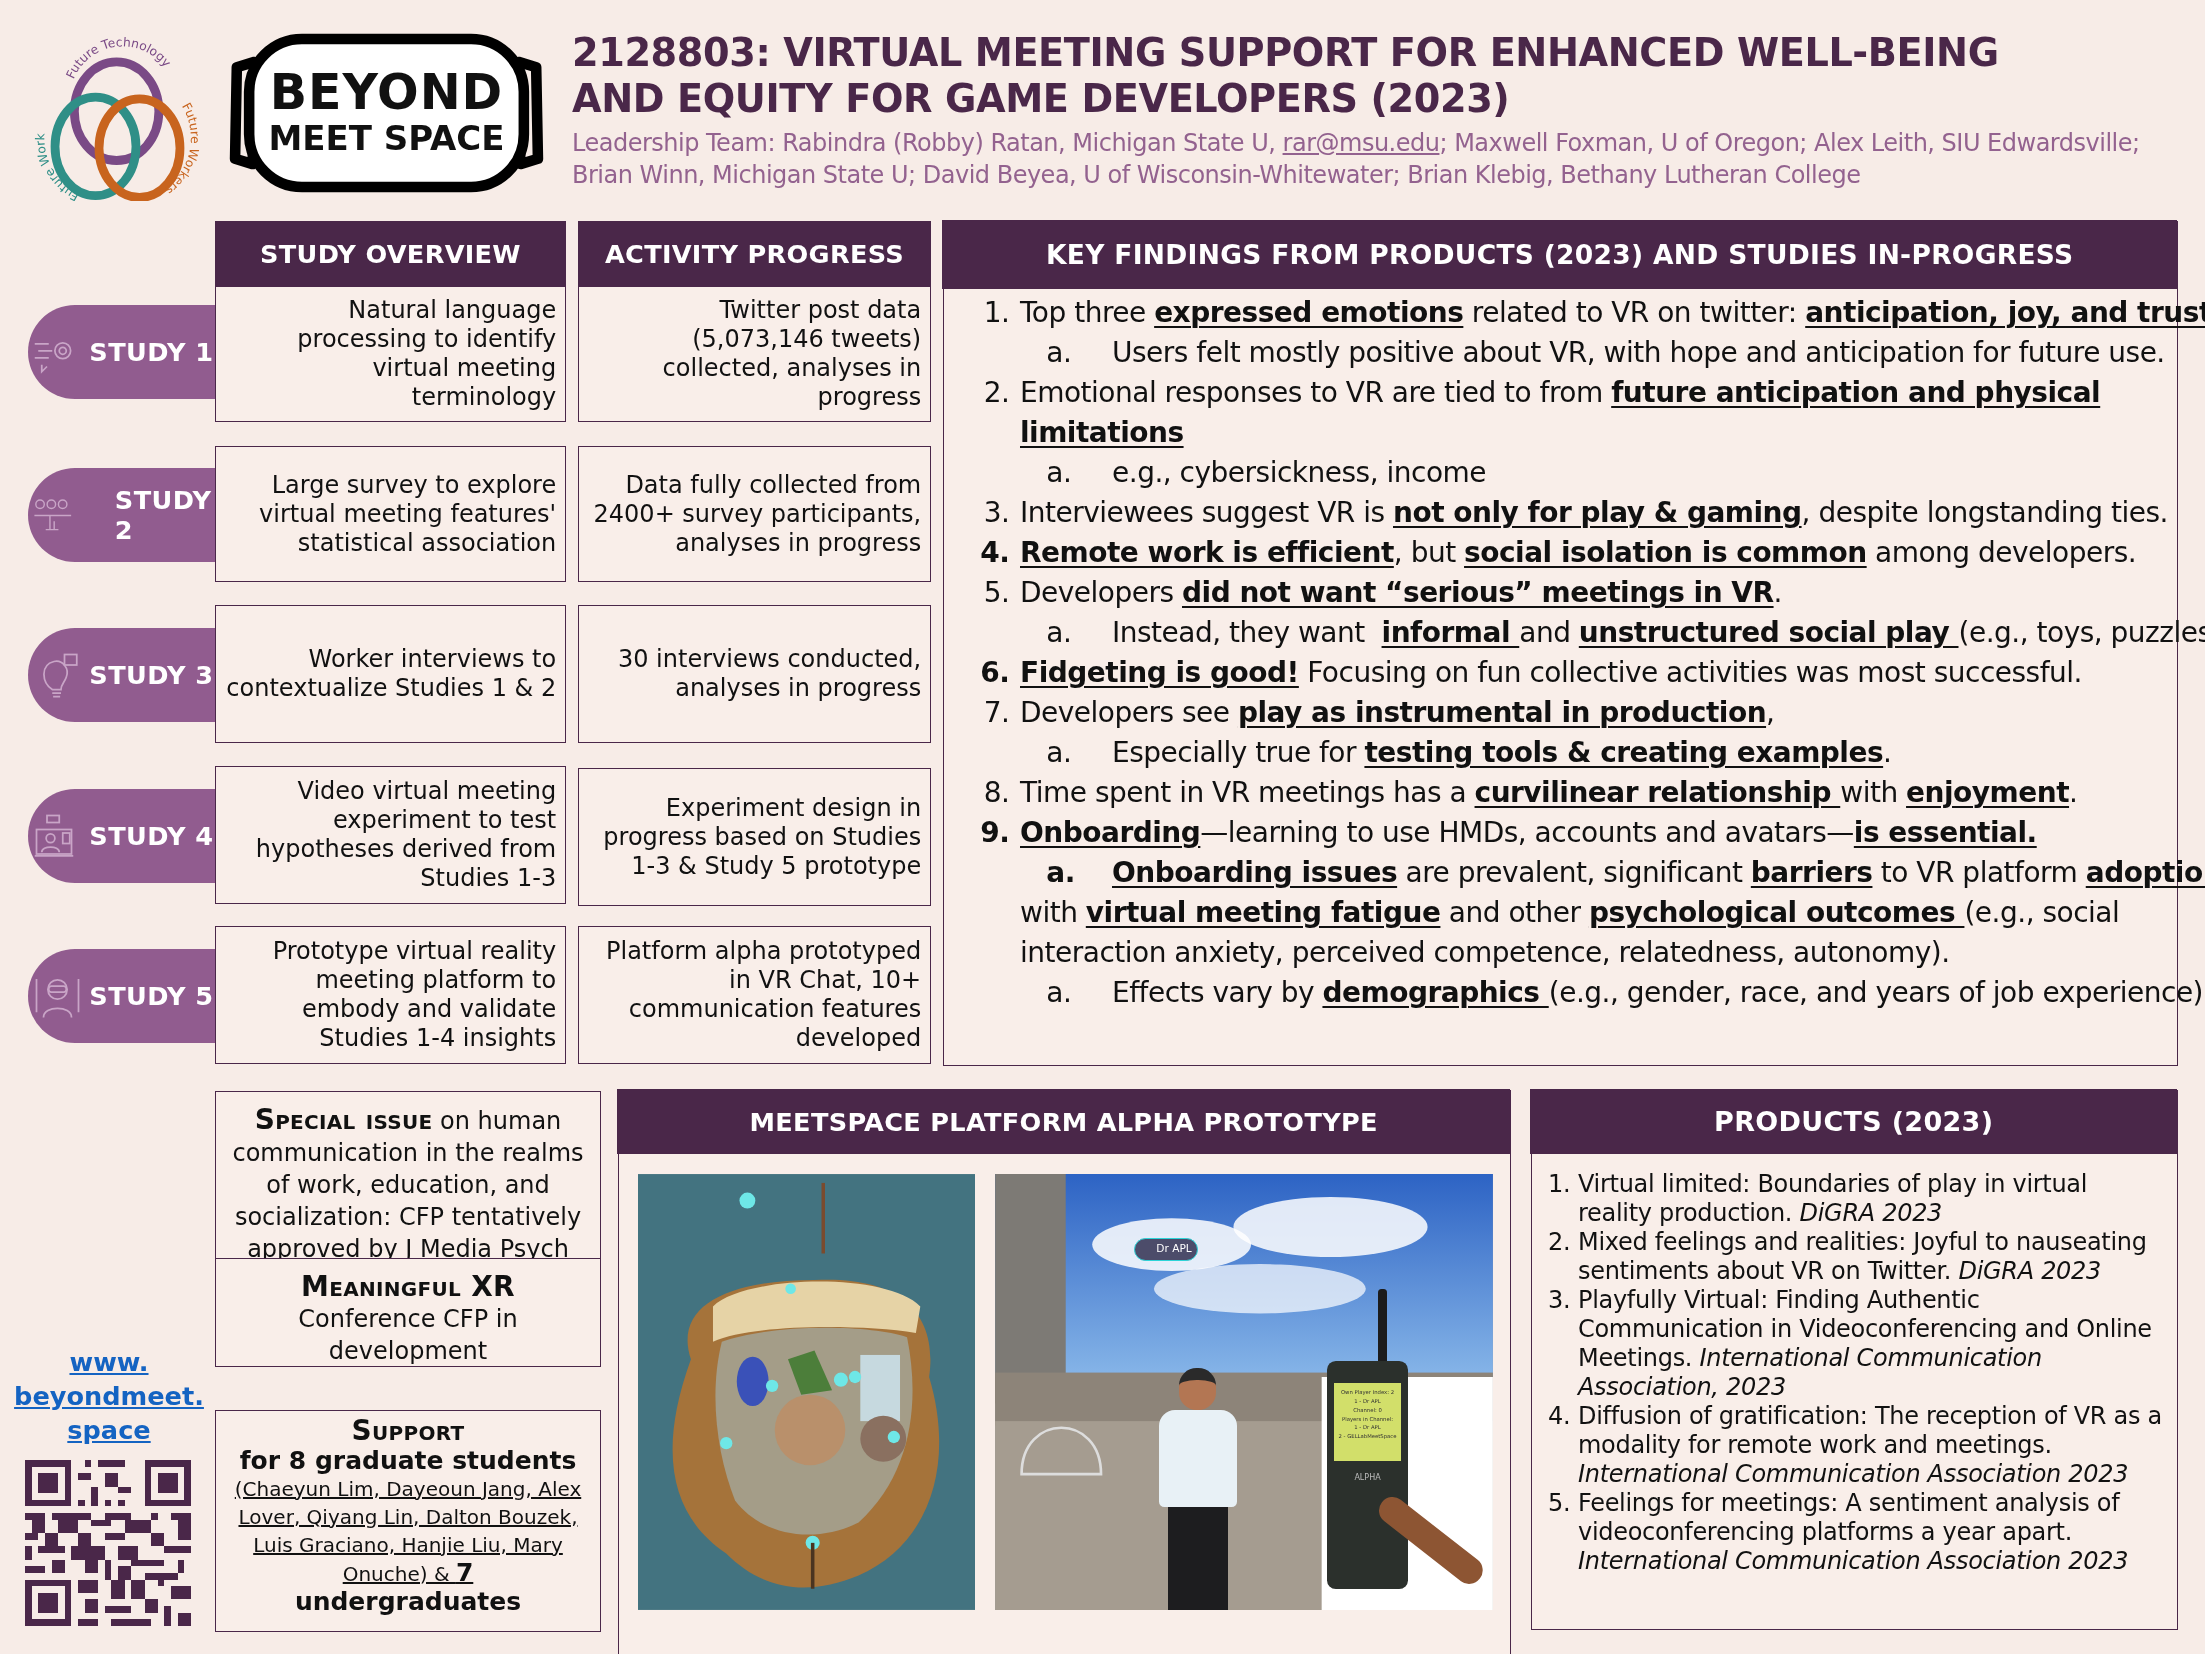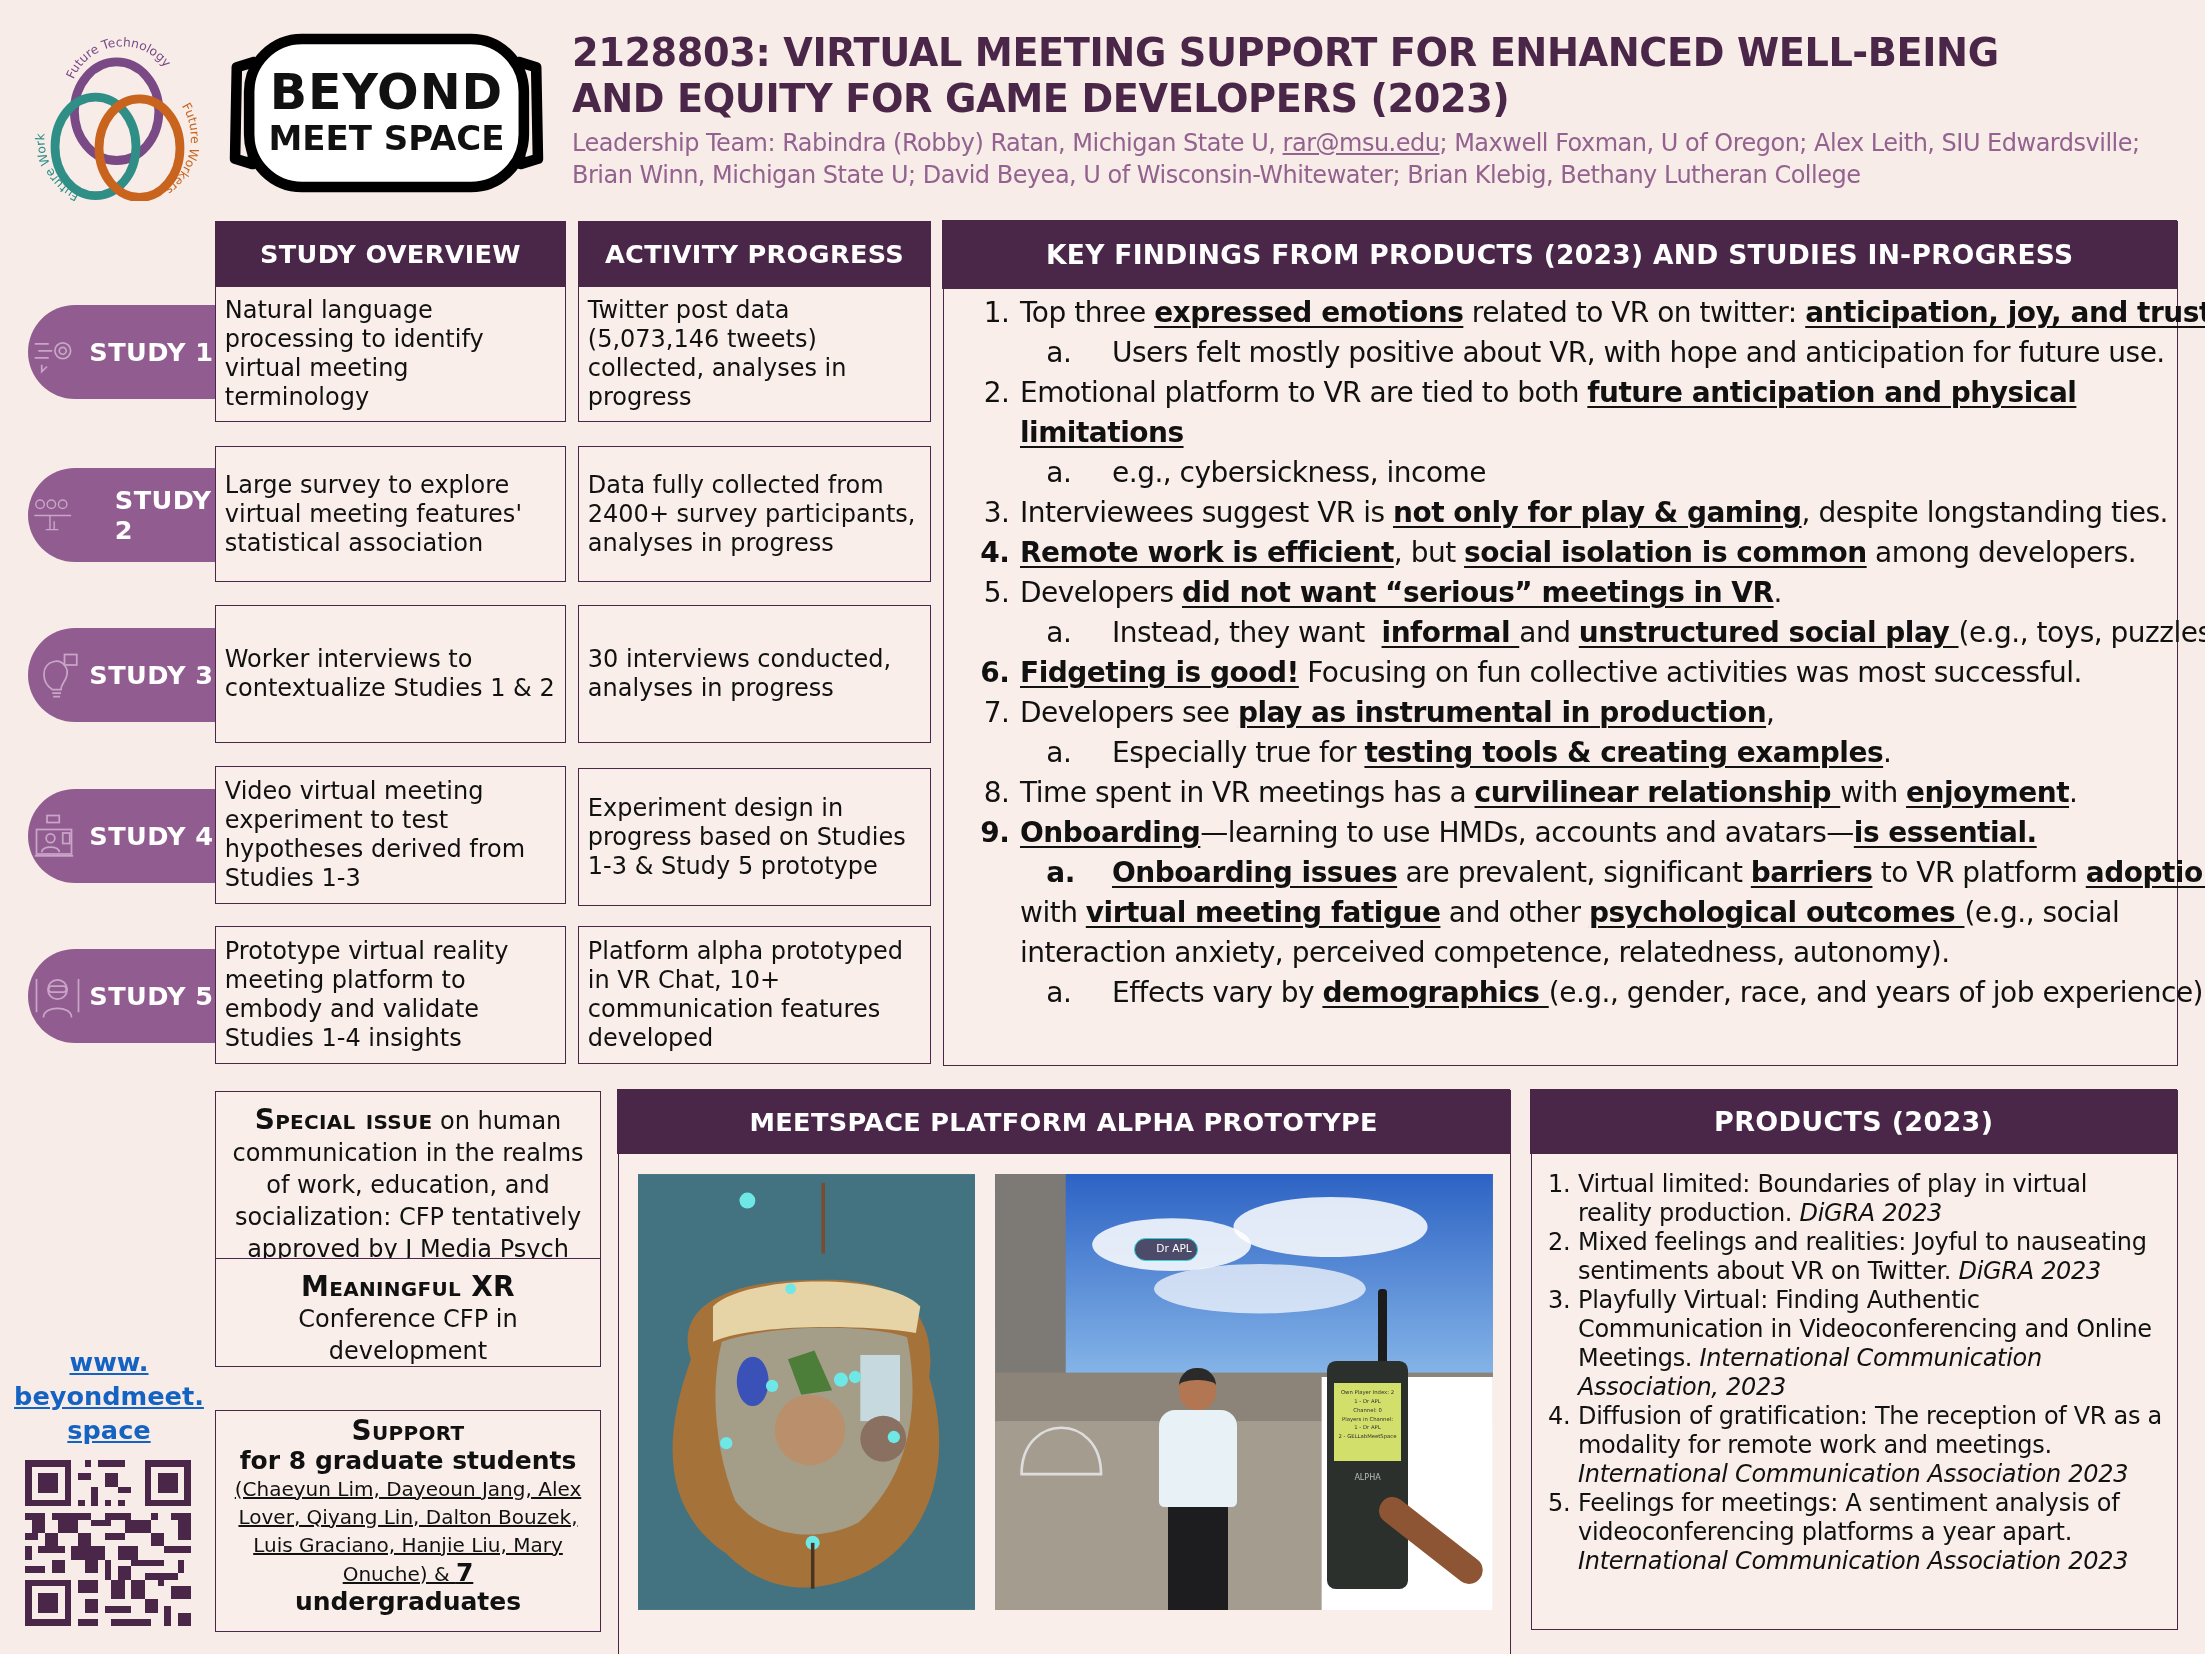--- a/index.html
+++ b/index.html
@@ -9,21 +9,21 @@
 
   
   .logo-rings { left: 26.5px; left: 25px; top: 25px; width: 185px; width: 185px; height: 176px; }
   .bms-logo { left: 217px; top: 32px; width: 339px; height: 162px; }
   .title { left: 572px; top: 30px; width: 1623px; font-family: "DejaVu Sans", sans-serif; font-weight: 900; font-size: 39px; line-height: 46px; color: #4a2749; letter-spacing: -0.4px; text-transform: uppercase; transform: scaleX(0.98); transform-origin: left top; }
   .team { left: 572px; top: 127px; width: 1623px; font-family: "DejaVu Sans", sans-serif; font-size: 24px; line-height: 32px; color: #93628f; letter-spacing: -0.5px; }
   .team a { color: #93628f; text-decoration: underline; }
 
   
   .panel-head { background: #4a2749; color: #fff; font-weight: 900; text-align: center; display: flex; align-items: center; justify-content: center; text-transform: uppercase; letter-spacing: 0.3px; }
-  .cell { border: 1.8px solid #4a2749; background: #f9eee9; display: flex; align-items: center; justify-content: center; text-align: left; font-family: "DejaVu Sans", sans-serif; font-size: 24px; line-height: 29px; color: #111; padding: 5.3px 8.8px; }
+  .cell { border: 1.8px solid #4a2749; background: #f9eee9; display: flex; align-items: center; justify-content: center; text-align: right; font-family: "DejaVu Sans", sans-serif; font-size: 24px; line-height: 29px; color: #111; padding: 5.3px 8.8px; }
 
   .study-tab { left: 28px; width: 187px; height: 94px; background: #915c8f; border-radius: 47px 0 0 47px; display: flex; align-items: center; }
   .study-tab .ico { width: 49px; height: 49px; margin-left: 5.3px; margin-right: 7px; }
   .study-tab .lbl { color: #fff; font-weight: 900; font-size: 25.6px; letter-spacing: 0.4px; }
 
   
   .kf-box { left: 943px; top: 221px; width: 1235px; height: 845px; border: 1.8px solid #4a2749; background: #f9eee9; }
   .kf-list { position: absolute; left: 0; top: 71px; width: 100%; padding: 0 14px 0 0; }
   .kf-row { display: flex; font-size: 28px; line-height: 40px; color: #111; letter-spacing: -0.5px; white-space: nowrap; }
   .kf-num { width: 76px; text-align: right; padding-right: 10.6px; flex-shrink: 0; }
@@ -155,21 +155,21 @@
         <span class="kf-num">1.</span>
         <span><span style="white-space: pre;">Top three </span><span class="b u" style="white-space: pre;">expressed emotions</span><span style="white-space: pre;"> related to VR on twitter: </span><span class="b u" style="white-space: pre;">anticipation, joy, and trust</span></span>
       </div>
       <div class="kf-row kf-sub">
         <span class="kf-num"></span>
         <span class="kf-mk">a.</span>
         <span><span style="white-space: pre;">Users felt mostly positive about VR, with hope and anticipation for future use.</span></span>
       </div>
       <div class="kf-row">
         <span class="kf-num">2.</span>
-        <span><span style="white-space: pre;">Emotional platform to VR are tied to both </span><span class="b u" style="white-space: pre;">future anticipation and physical</span></span>
+        <span><span style="white-space: pre;">Emotional responses to VR are tied to from </span><span class="b u" style="white-space: pre;">future anticipation and physical</span></span>
       </div>
       <div class="kf-row kf-cont">
         <span><span class="b u" style="white-space: pre;">limitations</span></span>
       </div>
       <div class="kf-row kf-sub">
         <span class="kf-num"></span>
         <span class="kf-mk">a.</span>
         <span><span style="white-space: pre;">e.g., cybersickness, income</span></span>
       </div>
       <div class="kf-row">

